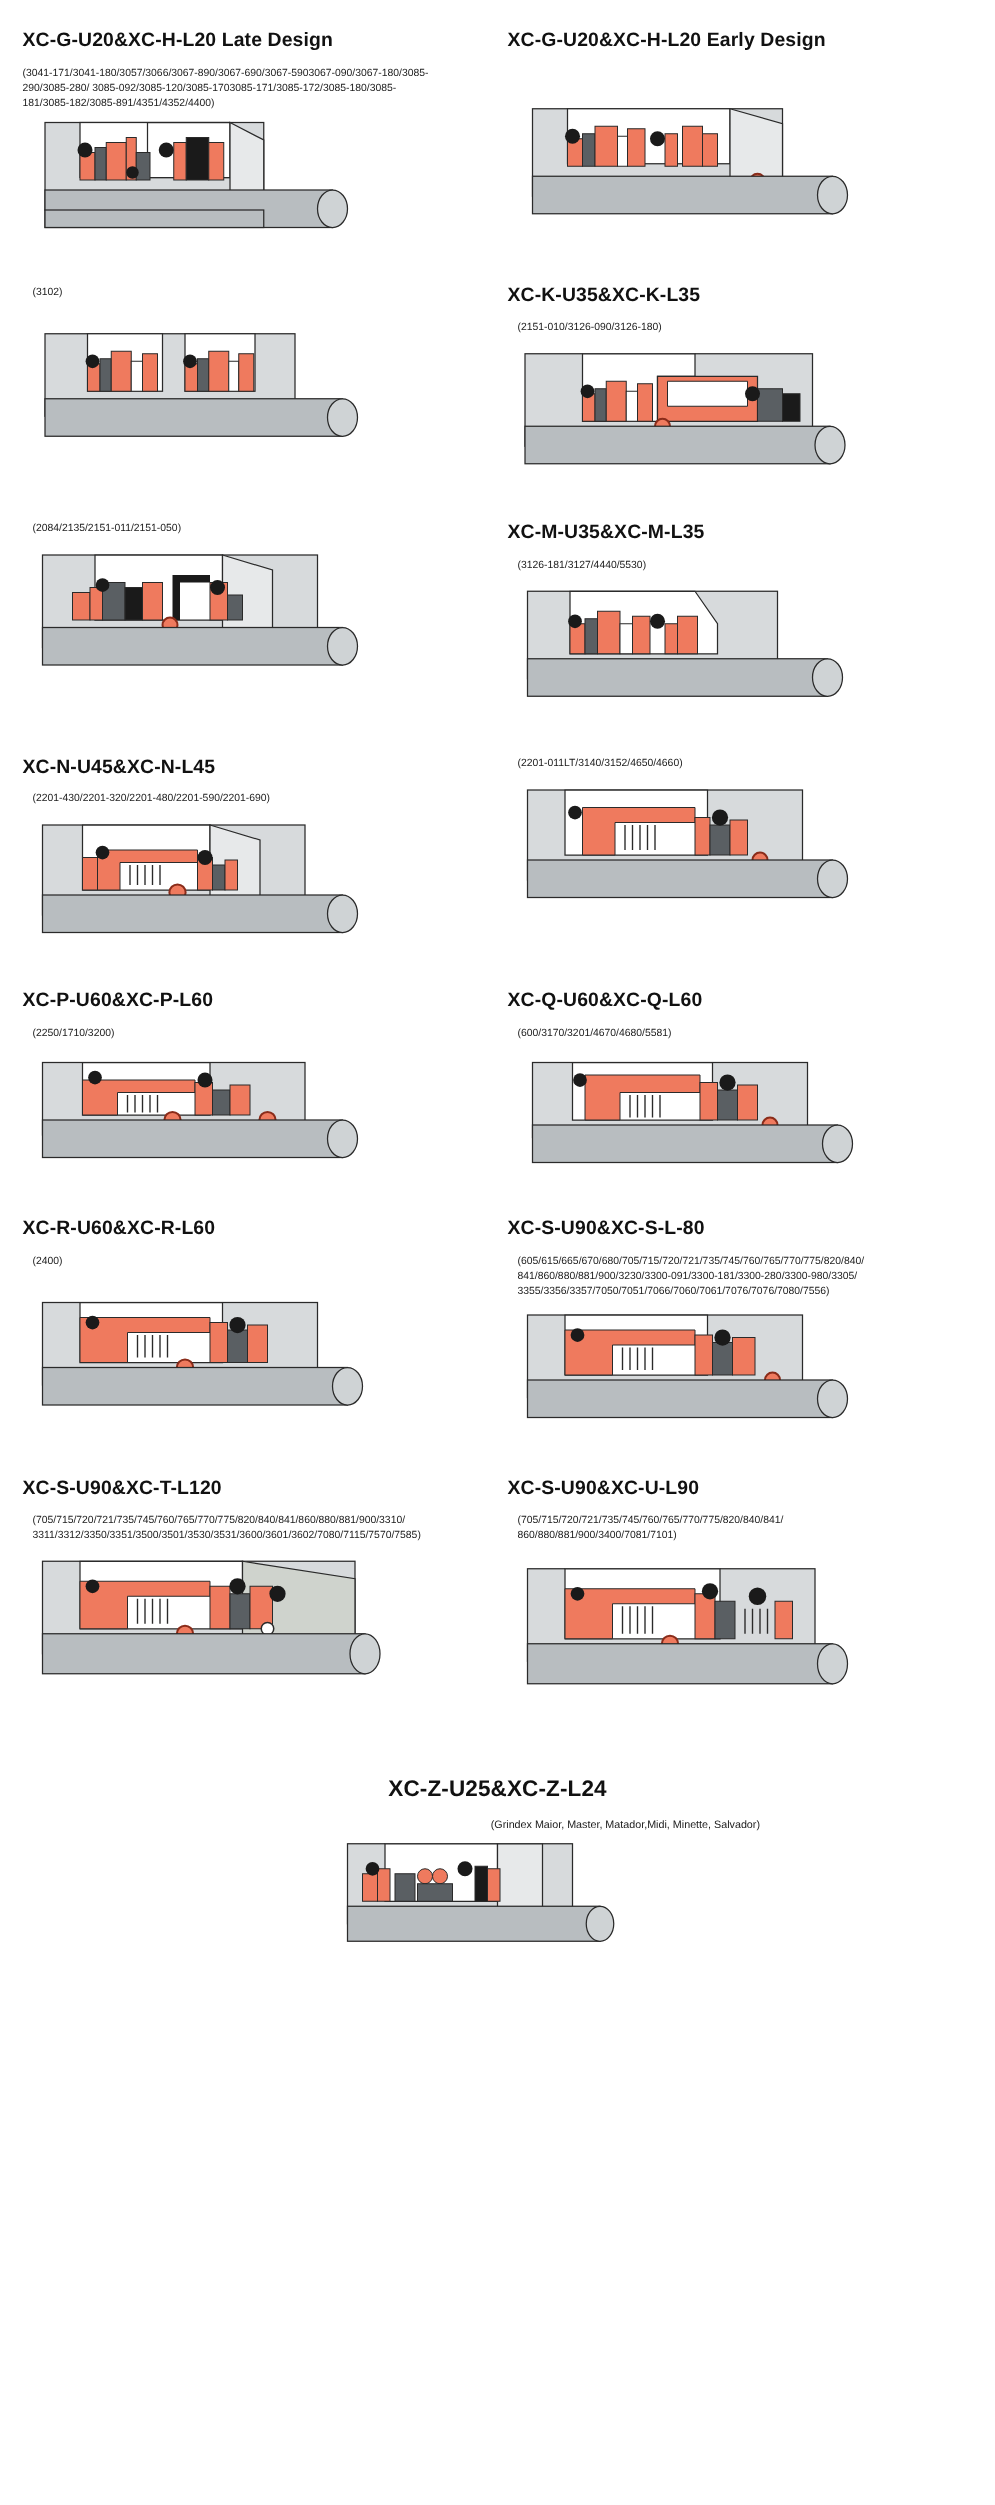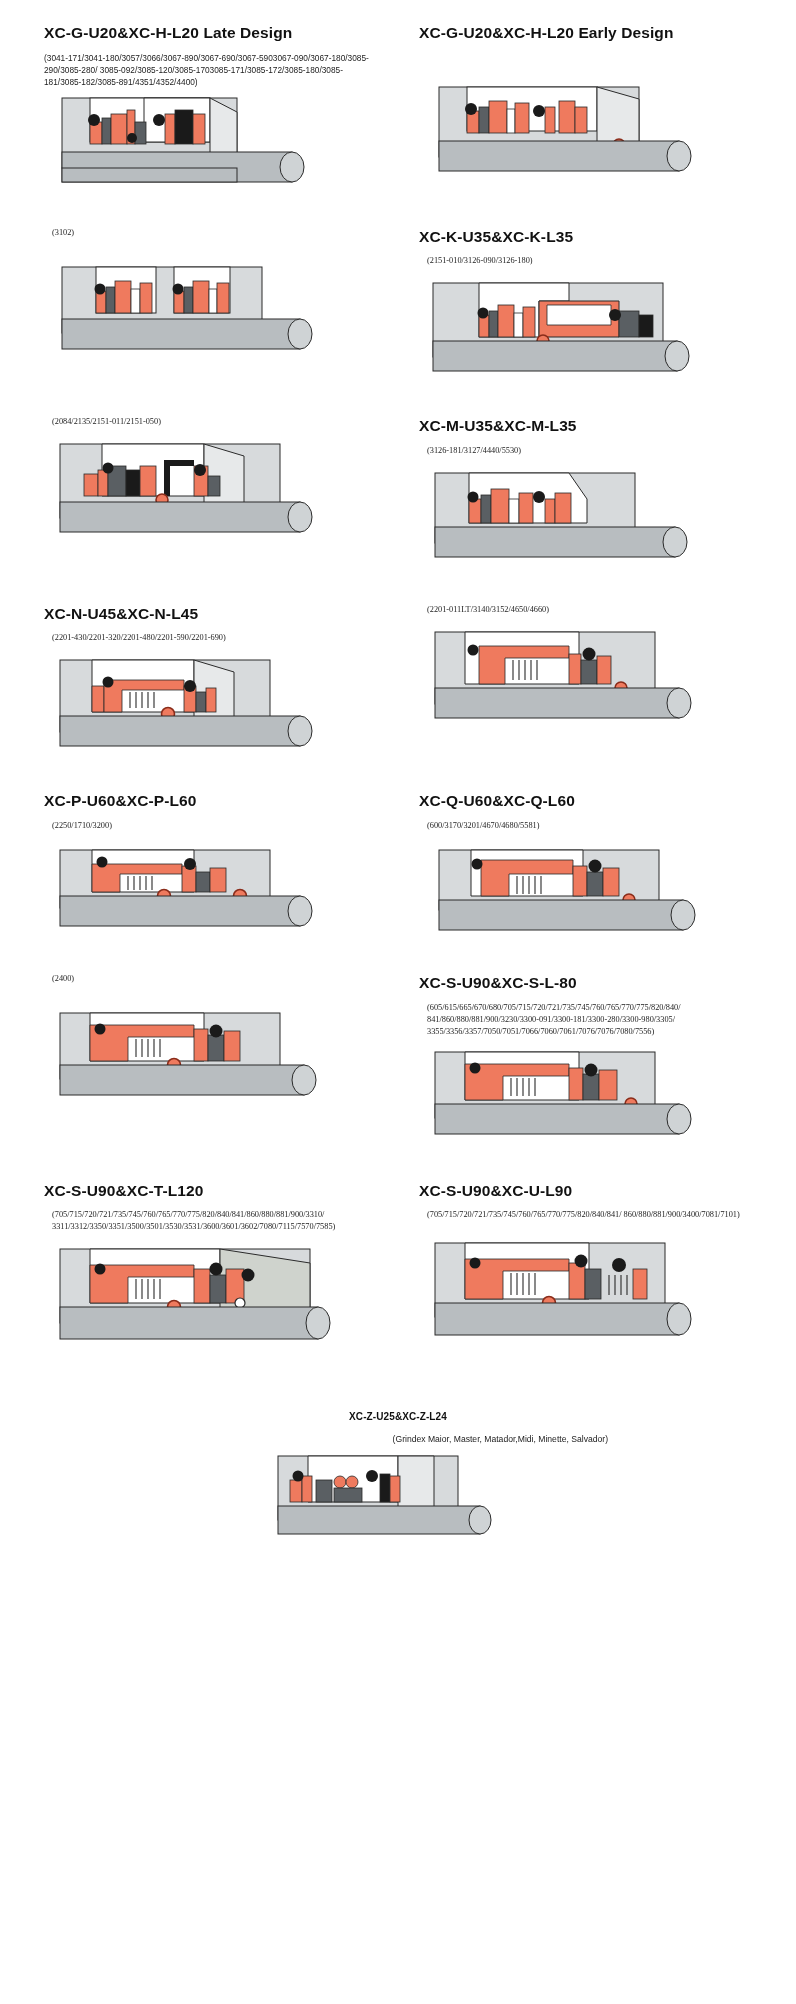--- a/index.html
+++ b/index.html
@@ -13,21 +13,21 @@
     width:796px;
     min-height:2004px;
     position:relative;
     padding:0;
     box-sizing:border-box;
   }
   .grid{
     display:grid;
     grid-template-columns:1fr 1fr;
     column-gap:0px;
-    padding:14px 30px 0 44px;
+    padding:14px 30px 0 18px;
     box-sizing:border-box;
   }
   .cell{
     box-sizing:border-box;
     padding:0 6px 6px 0;
   }
   .cell.right{padding-left:14px;}
   .title{
     font-size:15.5px;
     font-weight:600;
@@ -37,31 +37,31 @@
     line-height:1.2;
   }
   .codes{
     font-size:8.3px;
     color:#1b1b1b;
     line-height:1.45;
     margin:9px 0 4px 0;
     max-width:330px;
     letter-spacing:0px;
   }
-  .codes.indent{margin-left:8px;font-family:Liberation Serif, serif;}
+  .codes.indent{margin-left:8px;}
   .fig{
     width:100%;
     display:block;
   }
   .fig svg{display:block;}
   .last-row{
     text-align:center;
     padding:22px 0 10px 0;
   }
-  .last-row .title{text-align:center;font-size:10px;margin-bottom:0;}
+  .last-row .title{text-align:center;font-size:18px;margin-bottom:0;}
   .last-row .codes{
     margin:10px auto 6px auto;
     text-align:right;
     max-width:420px;
     font-size:8.6px;
   }
   .centerfig{margin:0 auto;width:260px;}
 </style>
 </head>
 <body>
@@ -308,20 +308,21 @@
           <ellipse cx="58" cy="16" rx="5.5" ry="5.5" fill="#1a1a1a"></ellipse>
           <ellipse cx="176" cy="18" rx="6.5" ry="6.5" fill="#1a1a1a"></ellipse>
           <circle cx="210" cy="52" r="6" fill="#ef7a5e" stroke="#8a2c1a" stroke-width="1.6"></circle>
           <rect x="20" y="52" width="244" height="30" fill="#b8bdc0" stroke="#2a2a2a" stroke-width="1"></rect>
           <ellipse cx="264" cy="67" rx="12" ry="15" fill="#cfd3d5" stroke="#2a2a2a" stroke-width="1"></ellipse>
         </svg>
       </div>
     </div>
 
     <div class="cell">
+      <div class="title">XC-R-U60&amp;XC-R-L60</div>
       <div class="codes indent">(2400)</div>
       <div class="fig" style="margin-top:22px;">
         <svg viewBox="0 0 340 120" width="340" height="120" xmlns="http://www.w3.org/2000/svg">
           <rect x="16" y="6" width="220" height="66" fill="#d7dadc" stroke="#2a2a2a" stroke-width="1"></rect>
           <polygon points="46,6 160,6 160,54 46,54" fill="#ffffff" stroke="#2a2a2a" stroke-width="1"></polygon>
           <path d="M46 18 L150 18 L150 30 L84 30 L84 54 L46 54 Z" fill="#ef7a5e" stroke="#2a2a2a" stroke-width=".8"></path>
           <g stroke="#2a2a2a" stroke-width="1.1" fill="none">
             <path d="M92 32 L92 50 M98 32 L98 50 M104 32 L104 50 M110 32 L110 50 M116 32 L116 50"></path>
           </g>
           <rect x="150" y="22" width="14" height="32" fill="#ef7a5e" stroke="#2a2a2a" stroke-width=".8"></rect>

